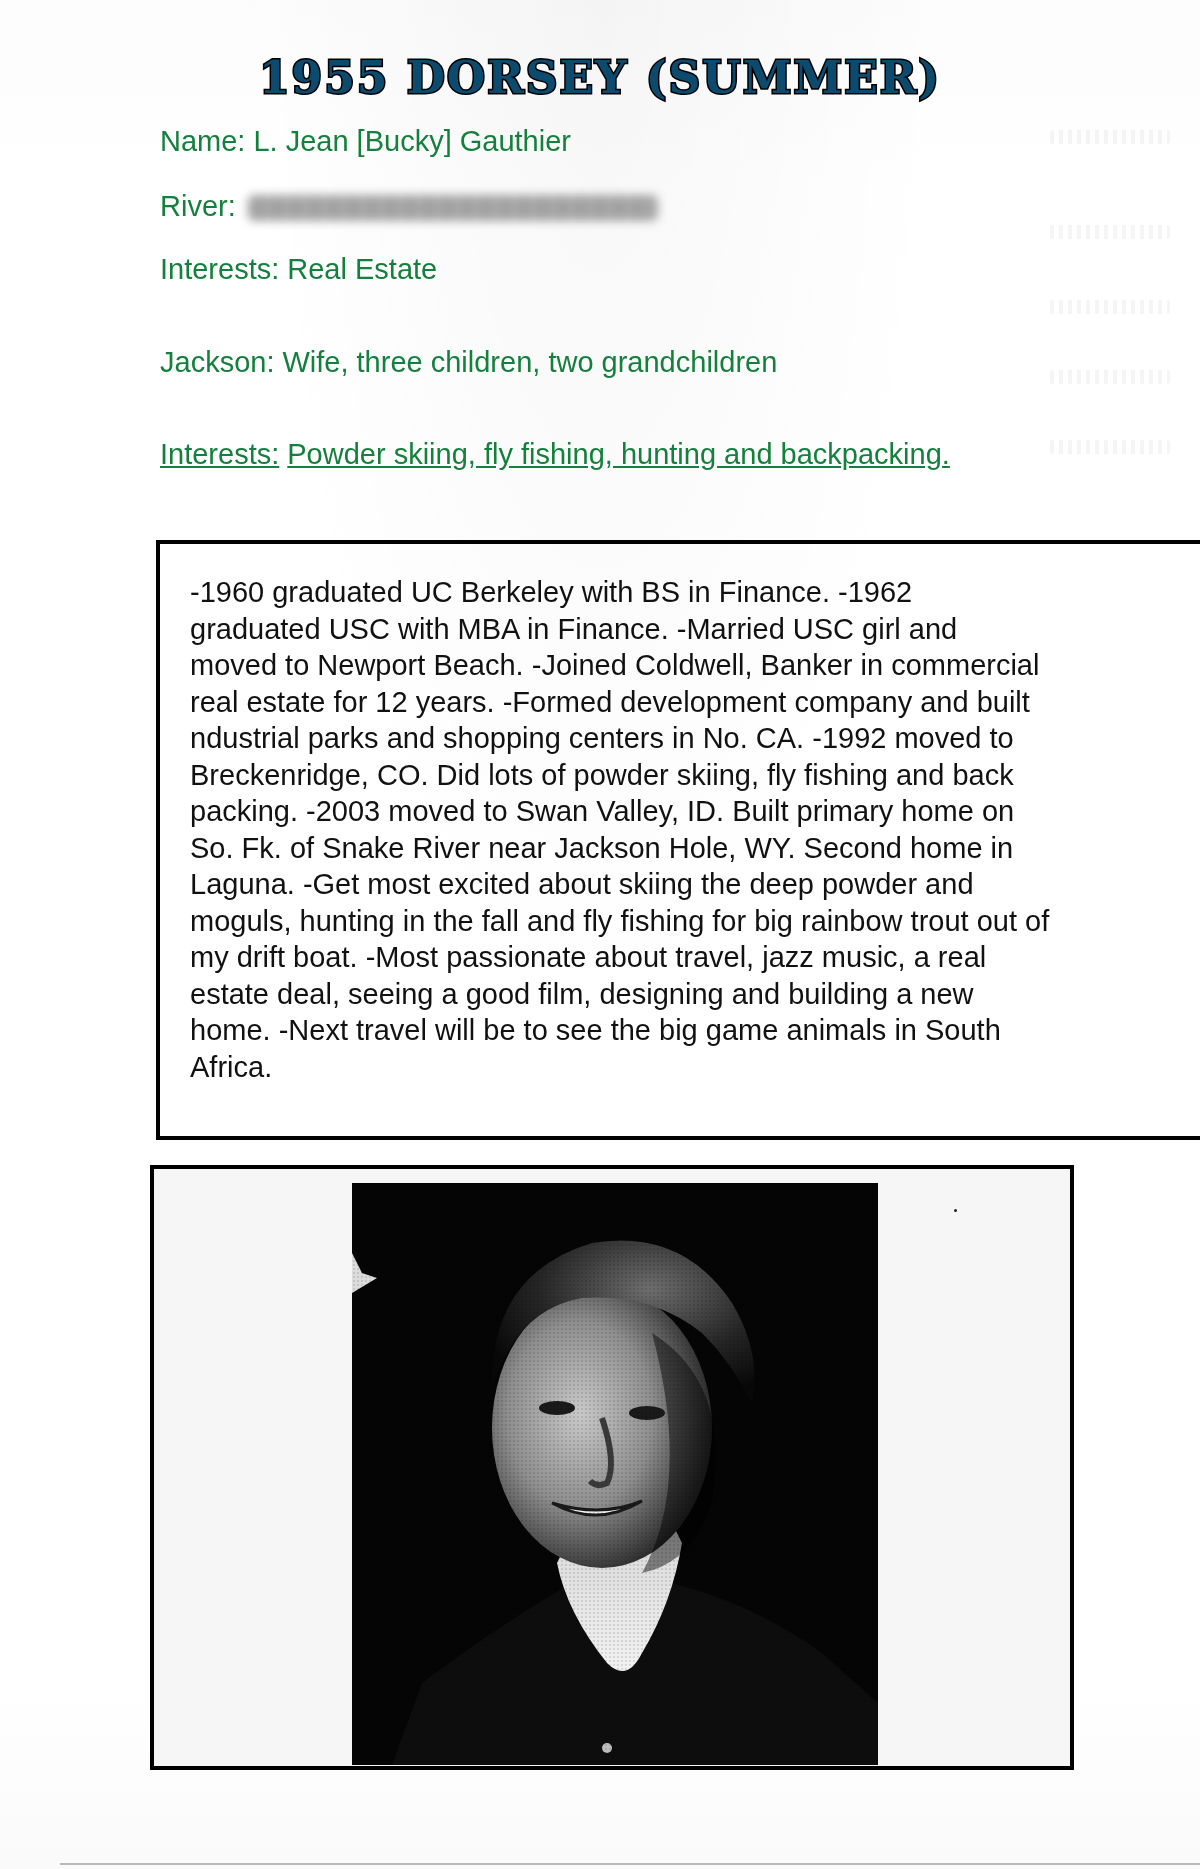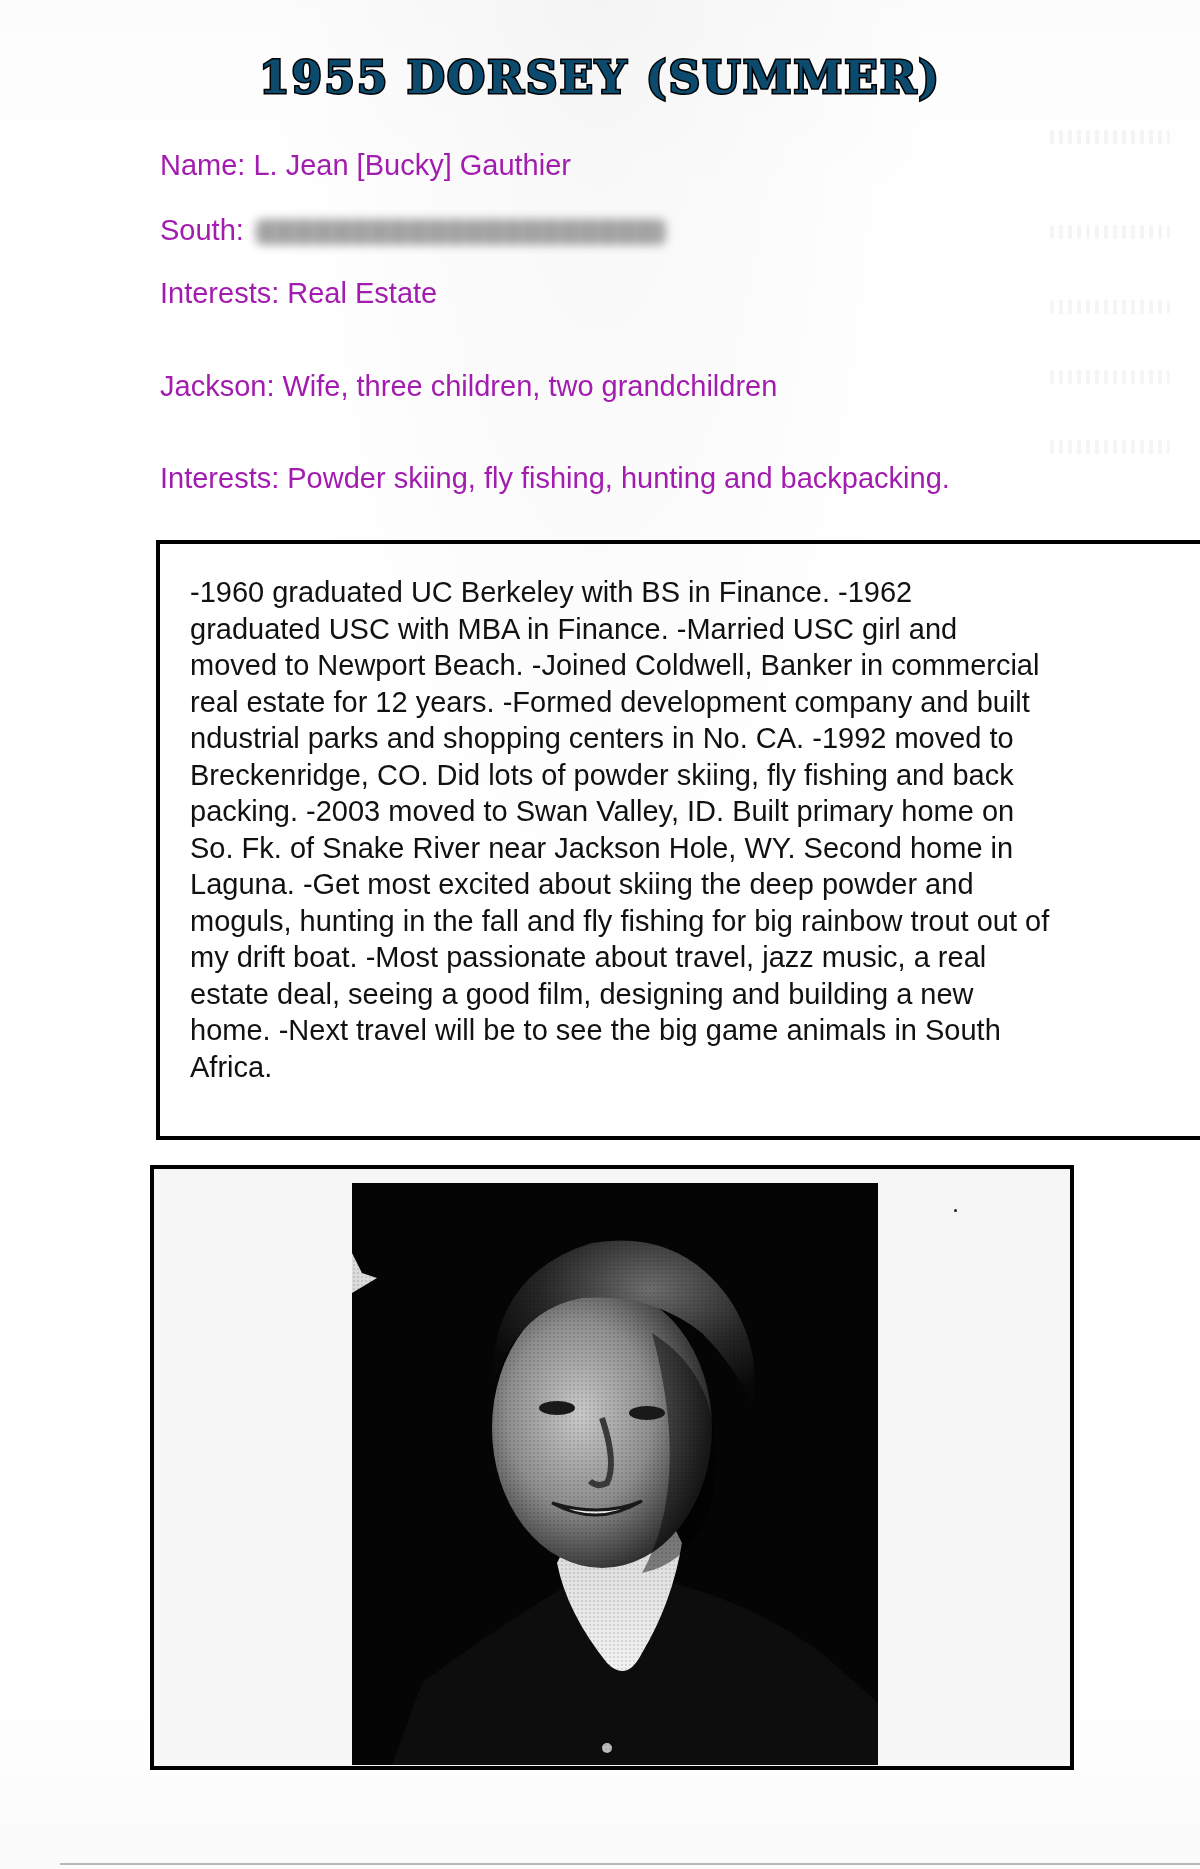--- a/index.html
+++ b/index.html
@@ -48,30 +48,29 @@
     paint-order: stroke fill;
     text-shadow: 0 0 0 #000;
     line-height: 1;
   }
 
   .field {
     position: absolute;
     left: 160px;
     font-size: 29px;
     line-height: 1.15;
-    color: #a21caf;
+    color: #15803d;
     white-space: nowrap;
-    margin-top: 24px;
   }
   .field .label { margin-right: 8px; }
   .f-name { top: 125px; }
   .f-email { top: 190px; }
   .f-occupation { top: 253px; }
   .f-family { top: 346px; }
-  .f-interests { top: 438px; }
+  .f-interests { top: 438px; text-decoration: underline; }
 
   .redacted {
     display: inline-block;
     vertical-align: middle;
     width: 410px;
     height: 26px;
     margin-left: 4px;
     background: repeating-linear-gradient(90deg, #8a8a8a 0 6px, #a8a8a8 6px 10px, #7c7c7c 10px 15px, #b5b5b5 15px 19px);
     filter: blur(5px);
     opacity: 0.85;
@@ -148,21 +147,21 @@
 <div class="bleed" style="top:370px"></div>
 <div class="bleed" style="top:440px"></div>
 
 <h1 class="title">1955 DORSEY (SUMMER)</h1>
 
 <div class="field f-name">
   <span class="label">Name:</span><span>L. Jean [Bucky] Gauthier</span>
 </div>
 
 <div class="field f-email">
-  <span class="label">South:</span><span class="redacted"></span>
+  <span class="label">River:</span><span class="redacted"></span>
 </div>
 
 <div class="field f-occupation">
   <span class="label">Interests:</span><span>Real Estate</span>
 </div>
 
 <div class="field f-family">
   <span class="label">Jackson:</span><span>Wife, three children, two grandchildren</span>
 </div>
 

